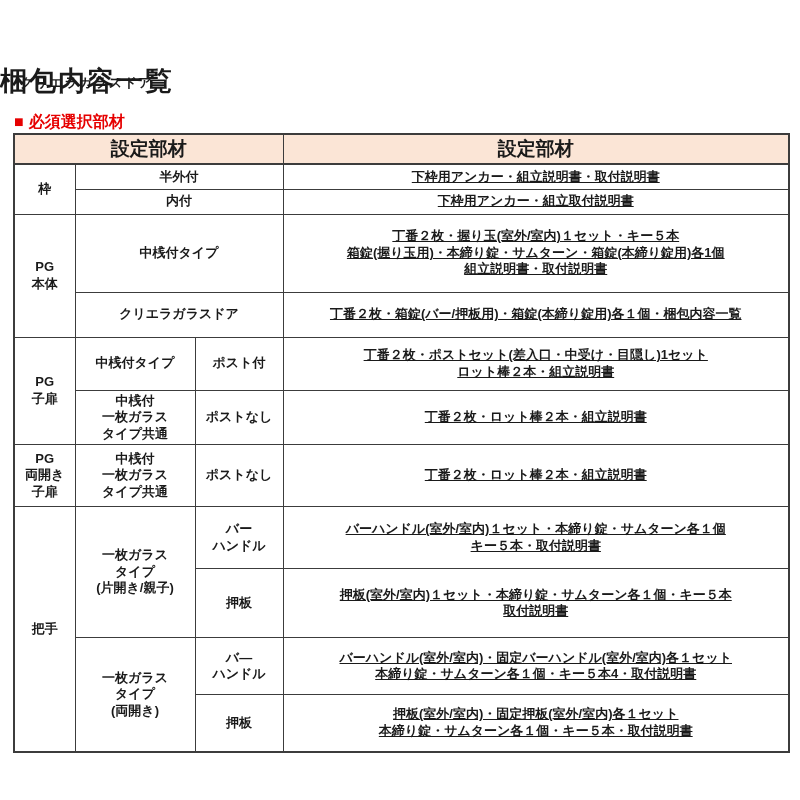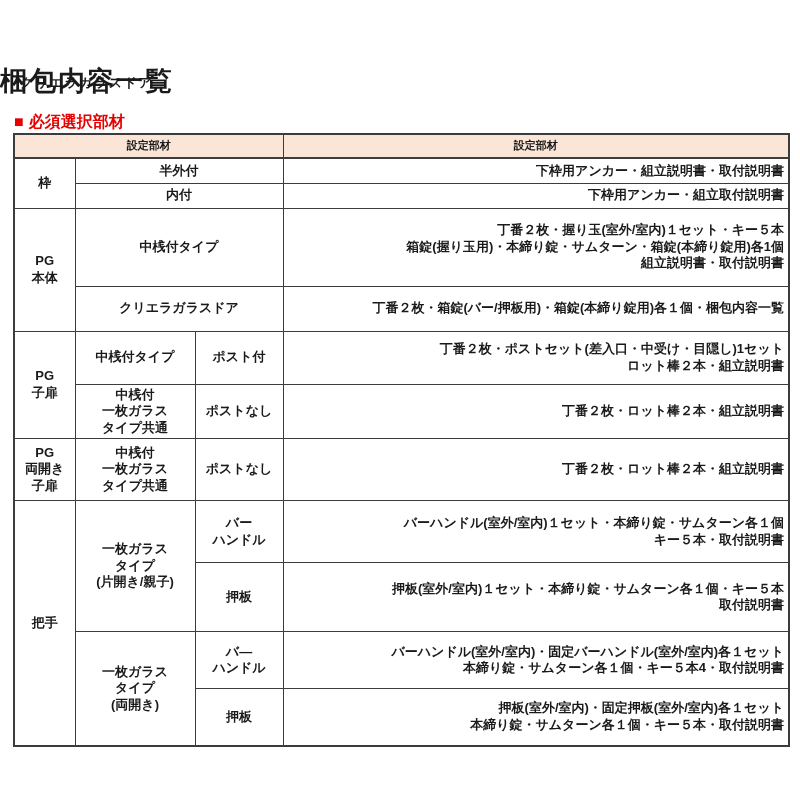--- a/index.html
+++ b/index.html
@@ -56,26 +56,26 @@
     padding: 2px 4px;
     font-size: 13px;
     line-height: 1.27;
     vertical-align: middle;
     white-space: pre-line;
     font-weight: bold;
     overflow: hidden;
   }
   table.packing th {
     background: #fbe5d6;
-    font-size: 11px;
+    font-size: 19px;
     border-bottom: 2px solid #3c3c3c;
     text-align: center;
   }
   td.c { text-align: center; }
-  td.l { text-align: right; padding-left: 8px; padding-right: 6px; }
+  td.l { text-align: center; padding-left: 8px; padding-right: 6px; text-decoration: underline; }
 </style>
 </head>
 <body>
 
 <div class="product-name">クリエラガラスドア</div>
 <div class="page-title">梱包内容一覧</div>
 <div class="required-label">
   <span class="marker">■</span><span>必須選択部材</span>
 </div>
 

